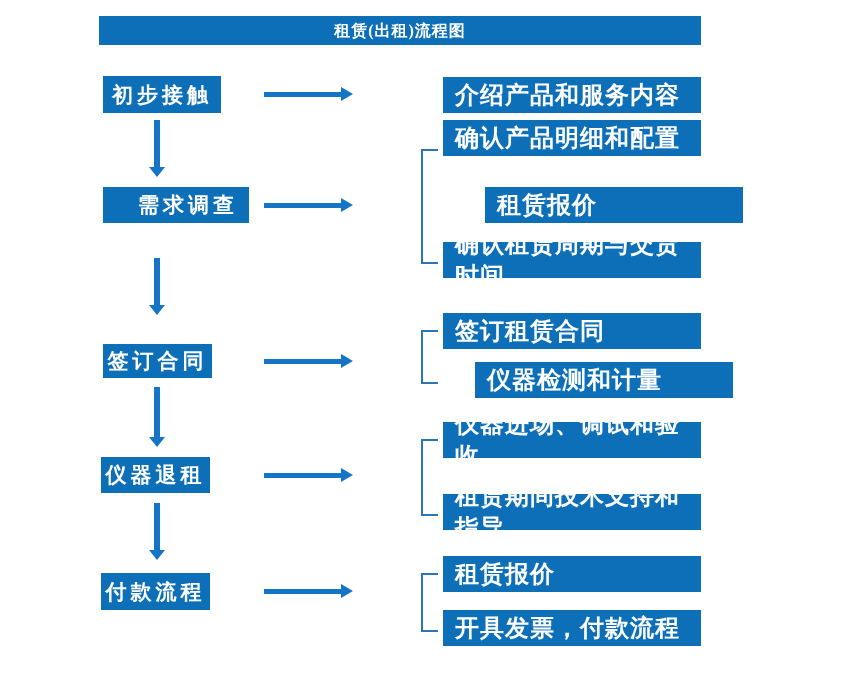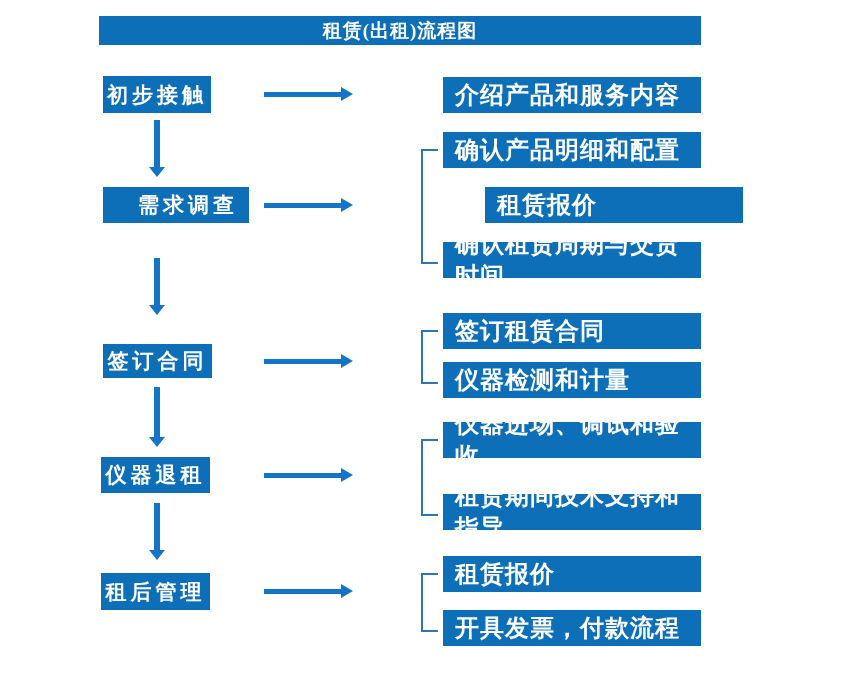--- a/index.html
+++ b/index.html
@@ -13,53 +13,53 @@
     position:relative;
     width:844px;height:688px;
     background:#ffffff;
     font-family:"Liberation Serif","DejaVu Serif",serif;
     overflow:hidden;
   }
   .title-bar{
     position:absolute;left:99px;top:16px;width:602px;height:29px;
     background:var(--box-blue);
     color:var(--text-white);
-    font-size:19px;font-weight:bold;
+    font-size:16px;font-weight:bold;
     text-align:center;line-height:29px;
     letter-spacing:1px;
   }
   .stage{
     position:absolute;
     background:var(--box-blue);
     color:var(--text-white);
     font-size:21px;font-weight:bold;
     text-align:center;
     letter-spacing:4px;
     display:flex;align-items:center;justify-content:center;
   }
-  .s1{left:103px;top:76px;width:108px;height:37px;}
+  .s1{left:103px;top:76px;width:118px;height:37px;}
   .s2{left:103px;top:187px;width:122px;height:36px;padding-left:24px;}
   .s3{left:103px;top:344px;width:109px;height:34px;}
   .s4{left:101px;top:457px;width:109px;height:36px;}
   .s5{left:101px;top:573px;width:109px;height:37px;}
   .detail{
     position:absolute;left:443px;width:246px;height:36px;
     background:var(--box-blue);
     color:var(--text-white);
     font-size:24px;font-weight:bold;
     letter-spacing:1px;
     padding-left:12px;
     display:flex;align-items:center;
   }
   .d1{top:77px;}
-  .d2{top:132px;}
+  .d2{top:120px;}
   .d3{top:187px;margin-left:42px;}
   .d4{top:242px;}
   .d5{top:313px;}
-  .d6{top:362px;}
+  .d6{top:362px;margin-left:32px;}
   .d7{top:422px;}
   .d8{top:494px;}
   .d9{top:556px;}
   .d10{top:610px;}
   .h-arrow{
     position:absolute;height:5px;width:77px;left:264px;
     background:var(--arrow-blue);
   }
   .h-arrow::after{
     content:"";position:absolute;right:-12px;top:-5px;
@@ -97,21 +97,21 @@
 <body>
 
 <div class="canvas">
 
   <div class="title-bar">租赁(出租)流程图</div>
 
   <div class="stage s1">初步接触</div>
   <div class="stage s2">需求调查</div>
   <div class="stage s3">签订合同</div>
   <div class="stage s4">仪器退租</div>
-  <div class="stage s5">租后管理</div>
+  <div class="stage s5">付款流程</div>
 
   <div class="v-arrow v1"></div>
   <div class="v-arrow v2"></div>
   <div class="v-arrow v3"></div>
   <div class="v-arrow v4"></div>
 
   <div class="h-arrow h1"></div>
   <div class="h-arrow h2"></div>
   <div class="h-arrow h3"></div>
   <div class="h-arrow h4"></div>

